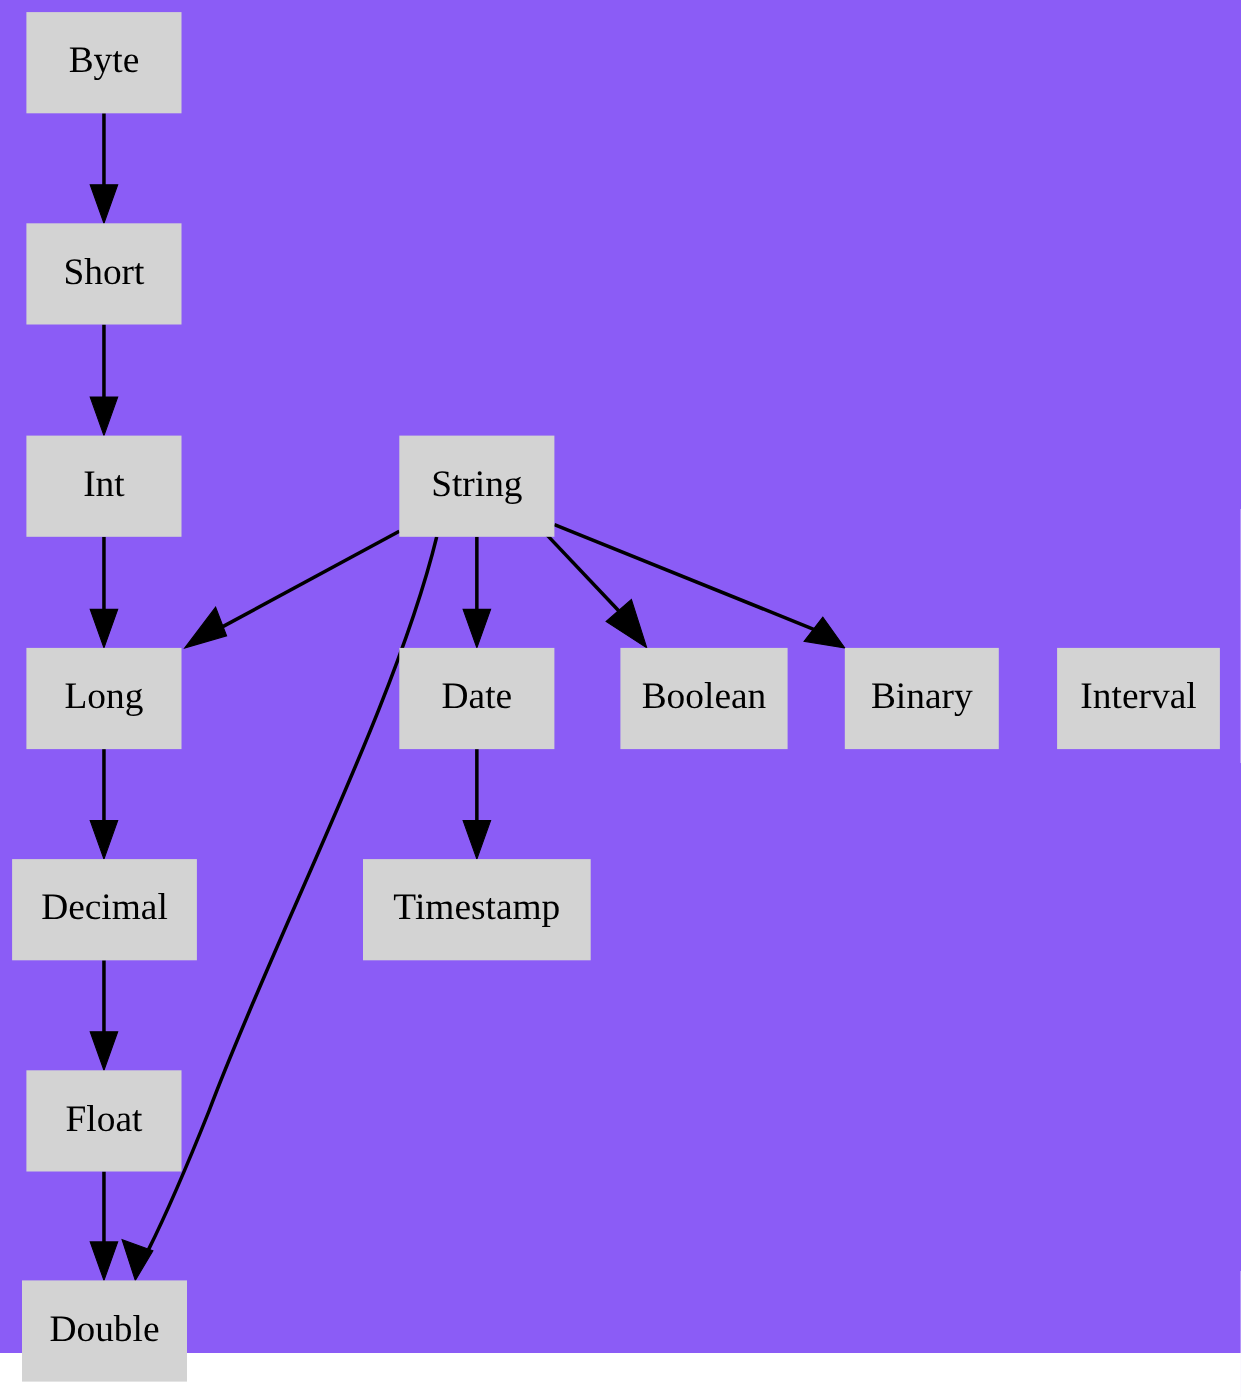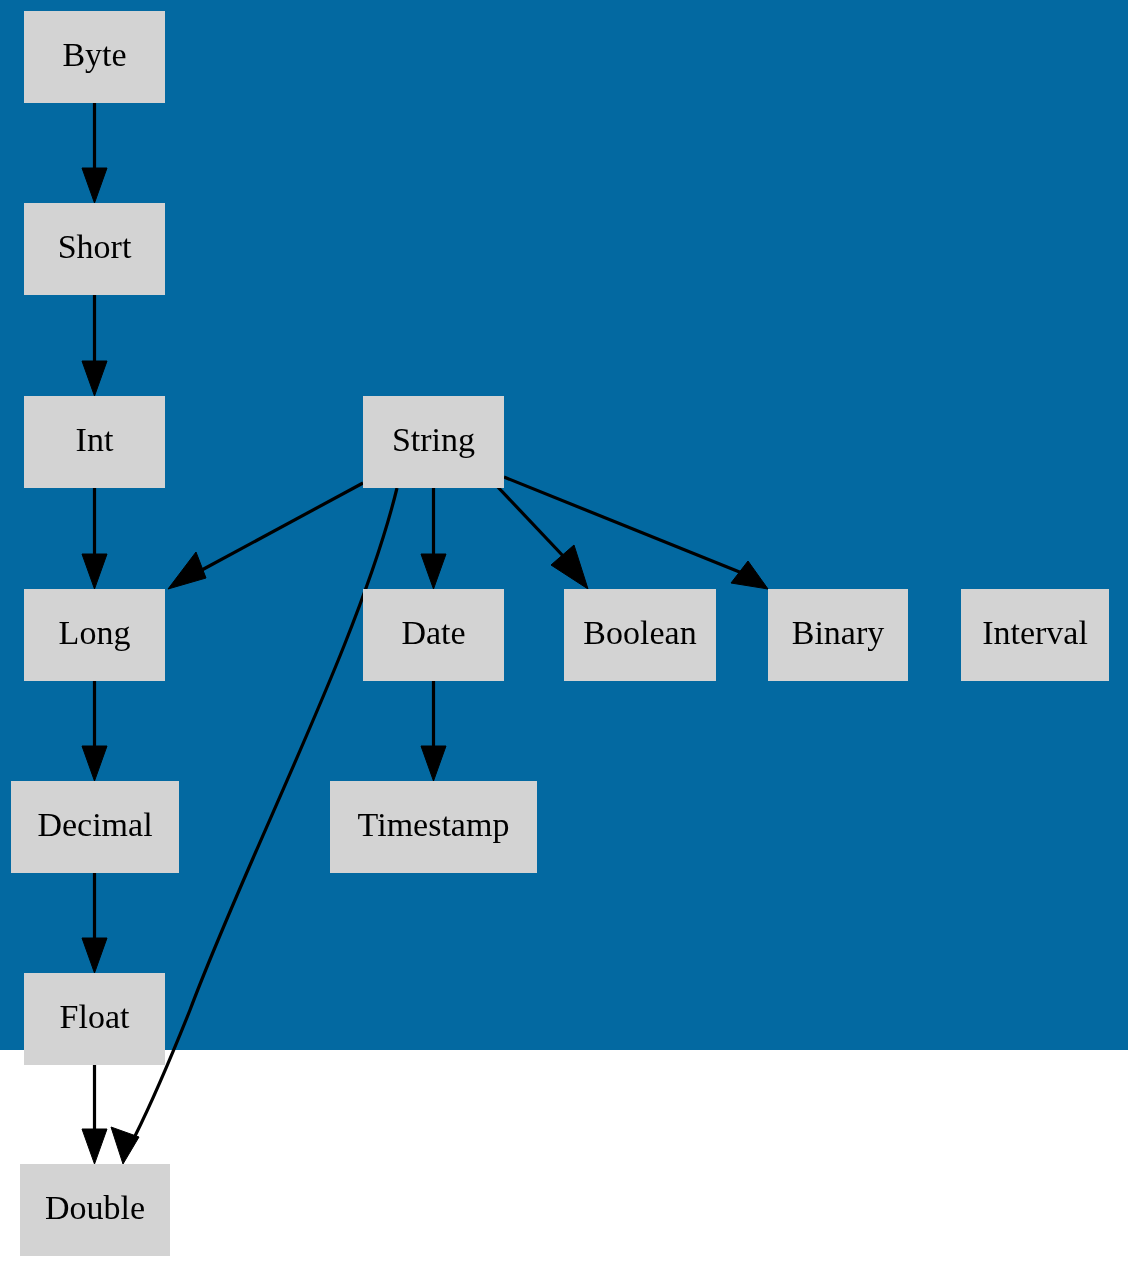--- a/index.html
+++ b/index.html
@@ -9,22 +9,22 @@
   }
   body {
     width: 1128px;
     height: 1270px;
     font-family: "Liberation Serif", "DejaVu Serif", serif;
     overflow: hidden;
   }
   #diagram-root {
     position: relative;
     width: 1128px;
-    height: 1050px;
-    background: #0369a1;
+    height: 1230px;
+    background: #8b5cf6;
   }
   svg.graph-canvas {
     display: block;
     width: 1128px;
     height: 1270px;
   }
   .node-box {
     fill: #d3d3d3;
     stroke: none;
   }

